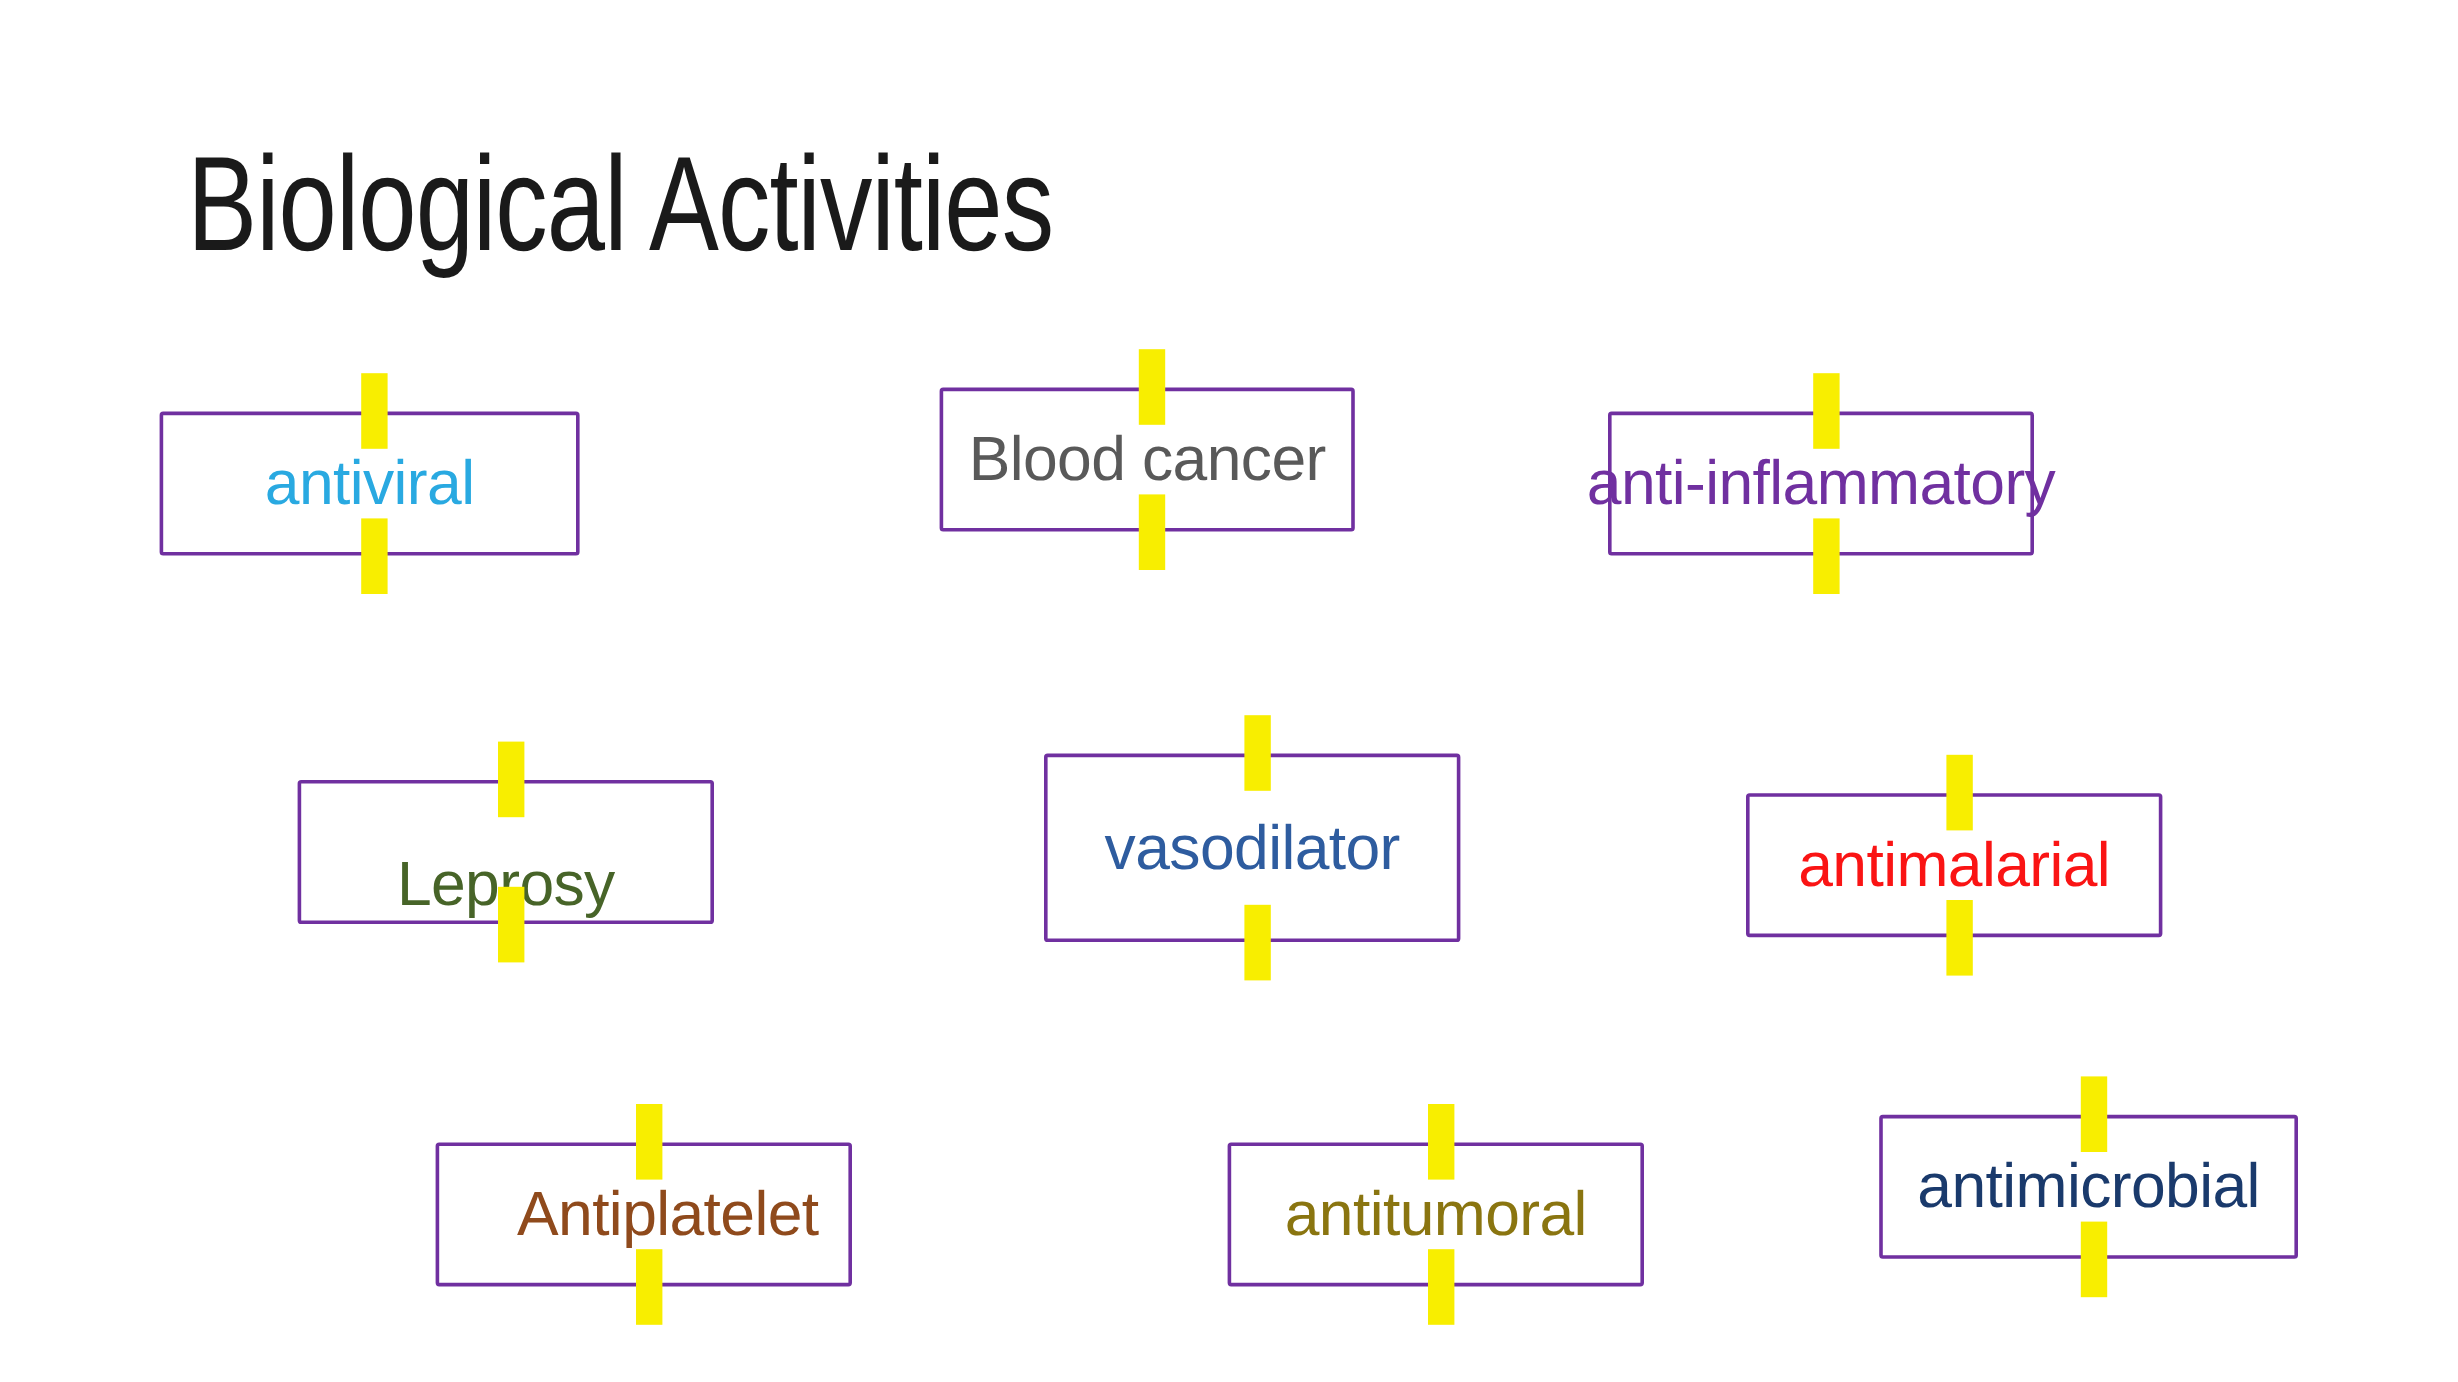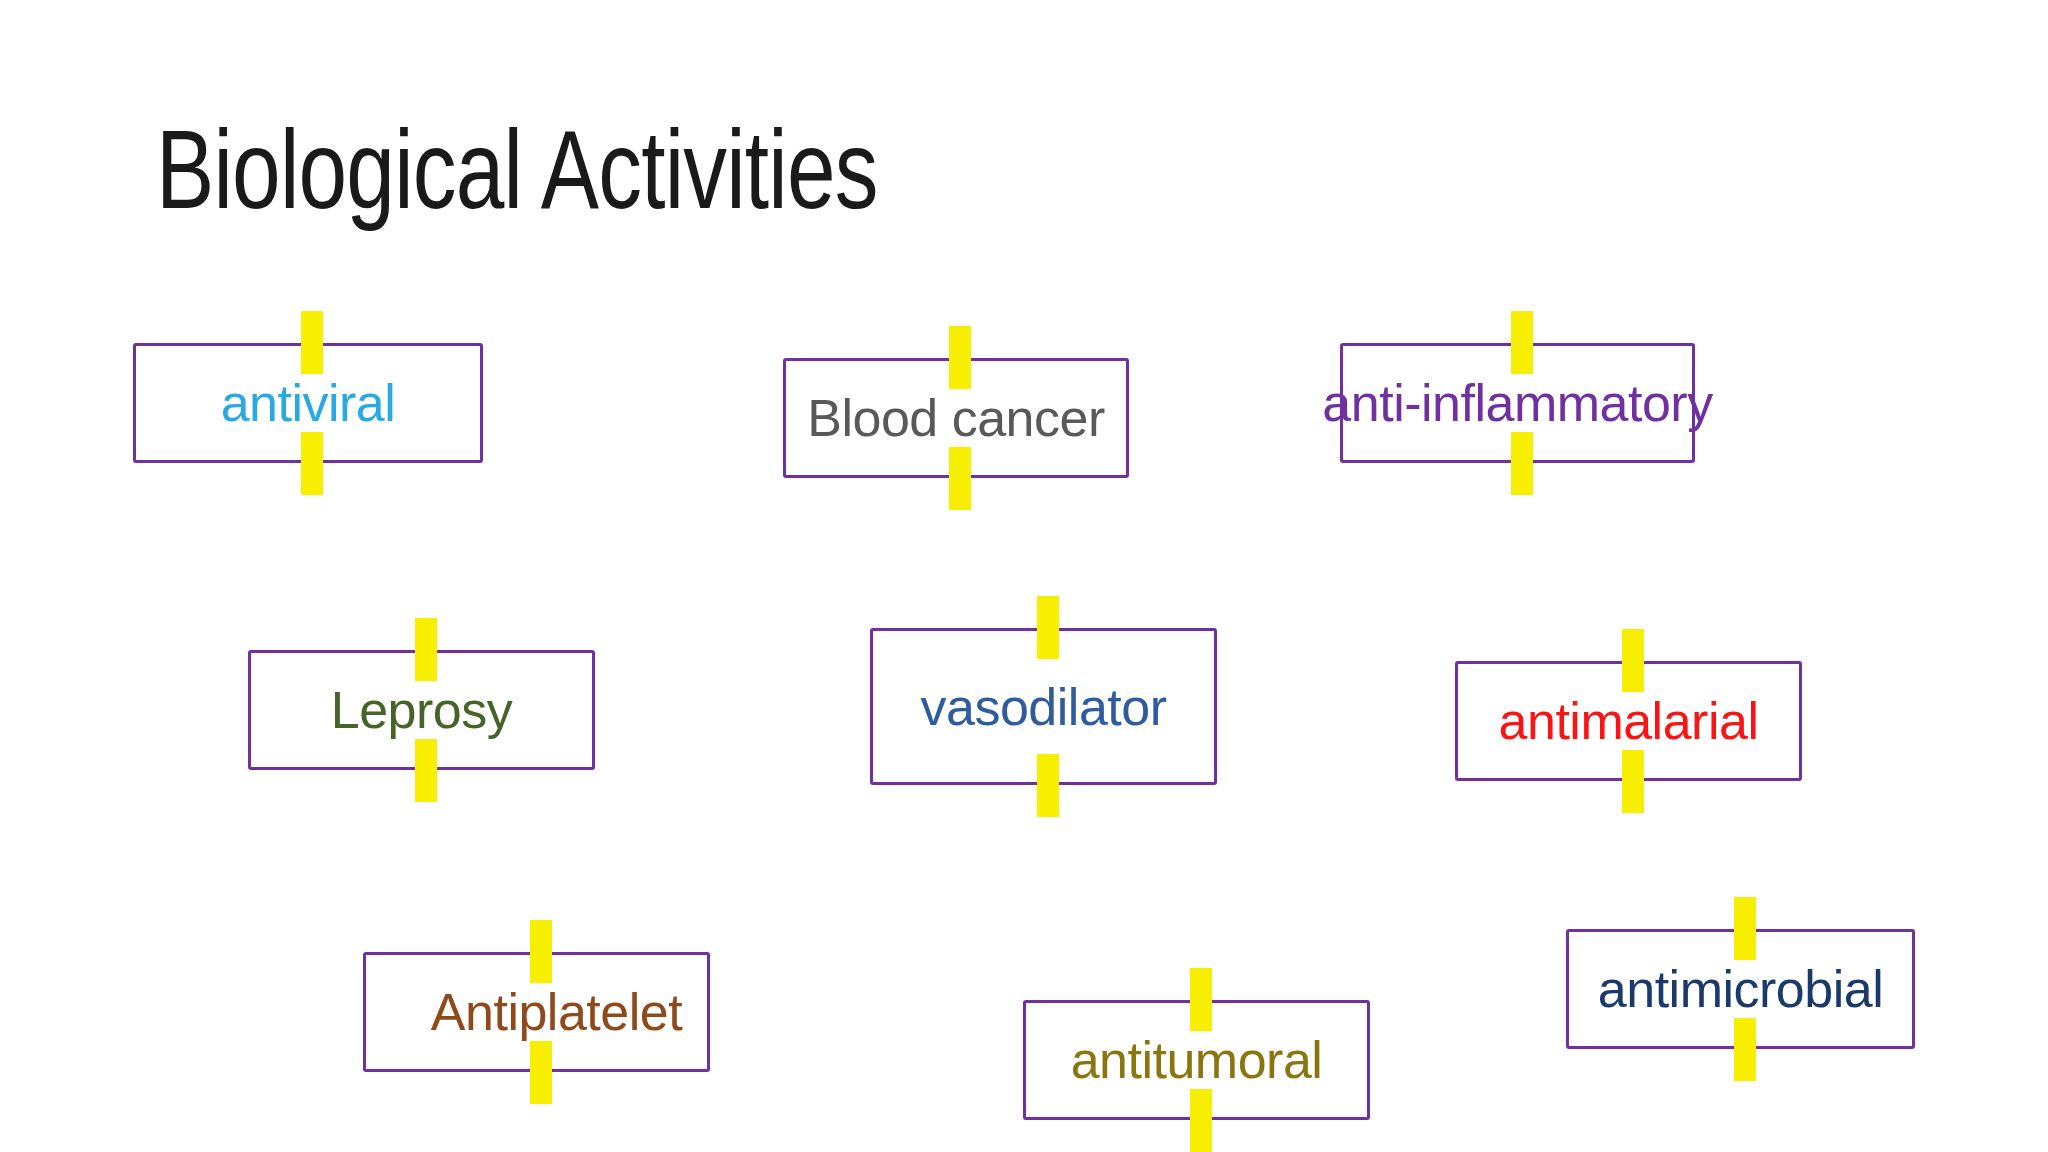--- a/index.html
+++ b/index.html
@@ -61,33 +61,33 @@
 <div class="slide">
 
   <h1 class="title">Biological Activities</h1>
 
   <div class="node" style="left:133px; top:343px; width:350px; height:120px;">
     <span class="tick tick-top"></span>
     <span class="tick tick-bottom"></span>
     <span class="label" style="color: rgb(41, 169, 225);">antiviral</span>
   </div>
 
-  <div class="node" style="left:783px; top:358px; width:346px; height:120px;">
+  <div class="node" style="left:783px; top:323px; width:346px; height:120px;">
     <span class="tick tick-top"></span>
     <span class="tick tick-bottom"></span>
     <span class="label" style="color: rgb(89, 89, 89);">Blood cancer</span>
   </div>
 
   <div class="node" style="left:1340px; top:343px; width:355px; height:120px;">
     <span class="tick tick-top"></span>
     <span class="tick tick-bottom"></span>
     <span class="label" style="color: rgb(112, 48, 160);">anti-inflammatory</span>
   </div>
 
-  <div class="node" style="left:248px; top:650px; width:347px; height:120px;">
+  <div class="node" style="left:248px; top:650px; width:347px; height:120px;align-items:flex-end;">
     <span class="tick tick-top"></span>
     <span class="tick tick-bottom"></span>
     <span class="label" style="color: rgb(71, 100, 40);">Leprosy</span>
   </div>
 
   <div class="node" style="left:870px; top:628px; width:347px; height:157px;">
     <span class="tick tick-top"></span>
     <span class="tick tick-bottom"></span>
     <span class="label" style="color: rgb(46, 92, 159);">vasodilator</span>
   </div>
@@ -97,21 +97,21 @@
     <span class="tick tick-bottom"></span>
     <span class="label" style="color: rgb(250, 20, 20);">antimalarial</span>
   </div>
 
   <div class="node" style="left:363px; top:952px; width:347px; height:120px;padding-left:40px;">
     <span class="tick tick-top"></span>
     <span class="tick tick-bottom"></span>
     <span class="label" style="color: rgb(143, 74, 28);">Antiplatelet</span>
   </div>
 
-  <div class="node" style="left:1023px; top:1000px; width:347px; height:120px;">
+  <div class="node" style="left:1023px; top:952px; width:347px; height:120px;">
     <span class="tick tick-top"></span>
     <span class="tick tick-bottom"></span>
     <span class="label" style="color: rgb(138, 117, 16);">antitumoral</span>
   </div>
 
   <div class="node" style="left:1566px; top:929px; width:349px; height:120px;">
     <span class="tick tick-top"></span>
     <span class="tick tick-bottom"></span>
     <span class="label" style="color: rgb(26, 58, 108);">antimicrobial</span>
   </div>

